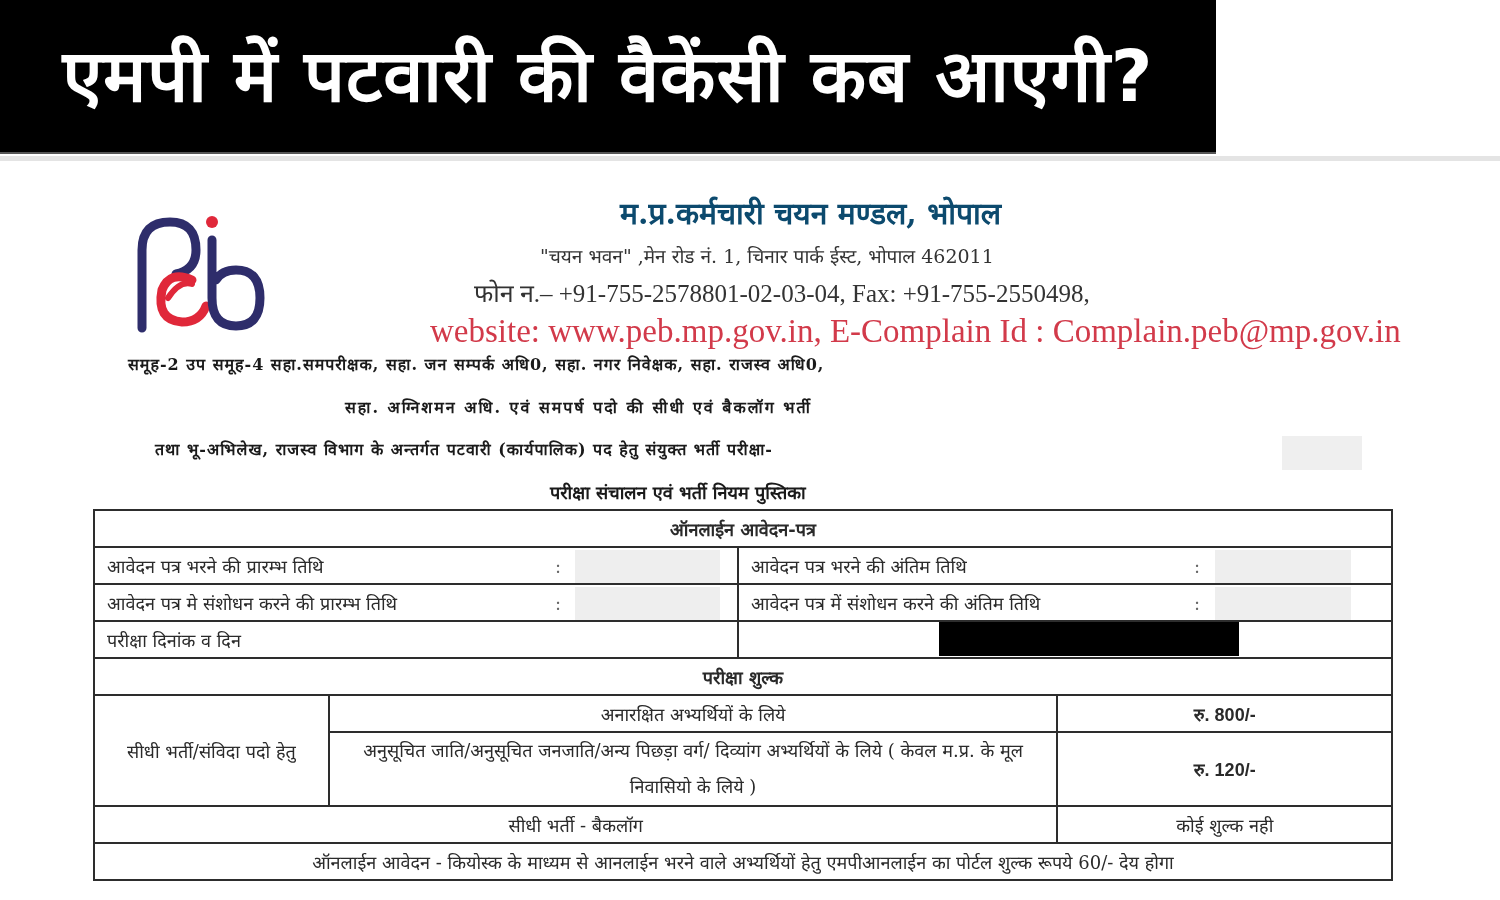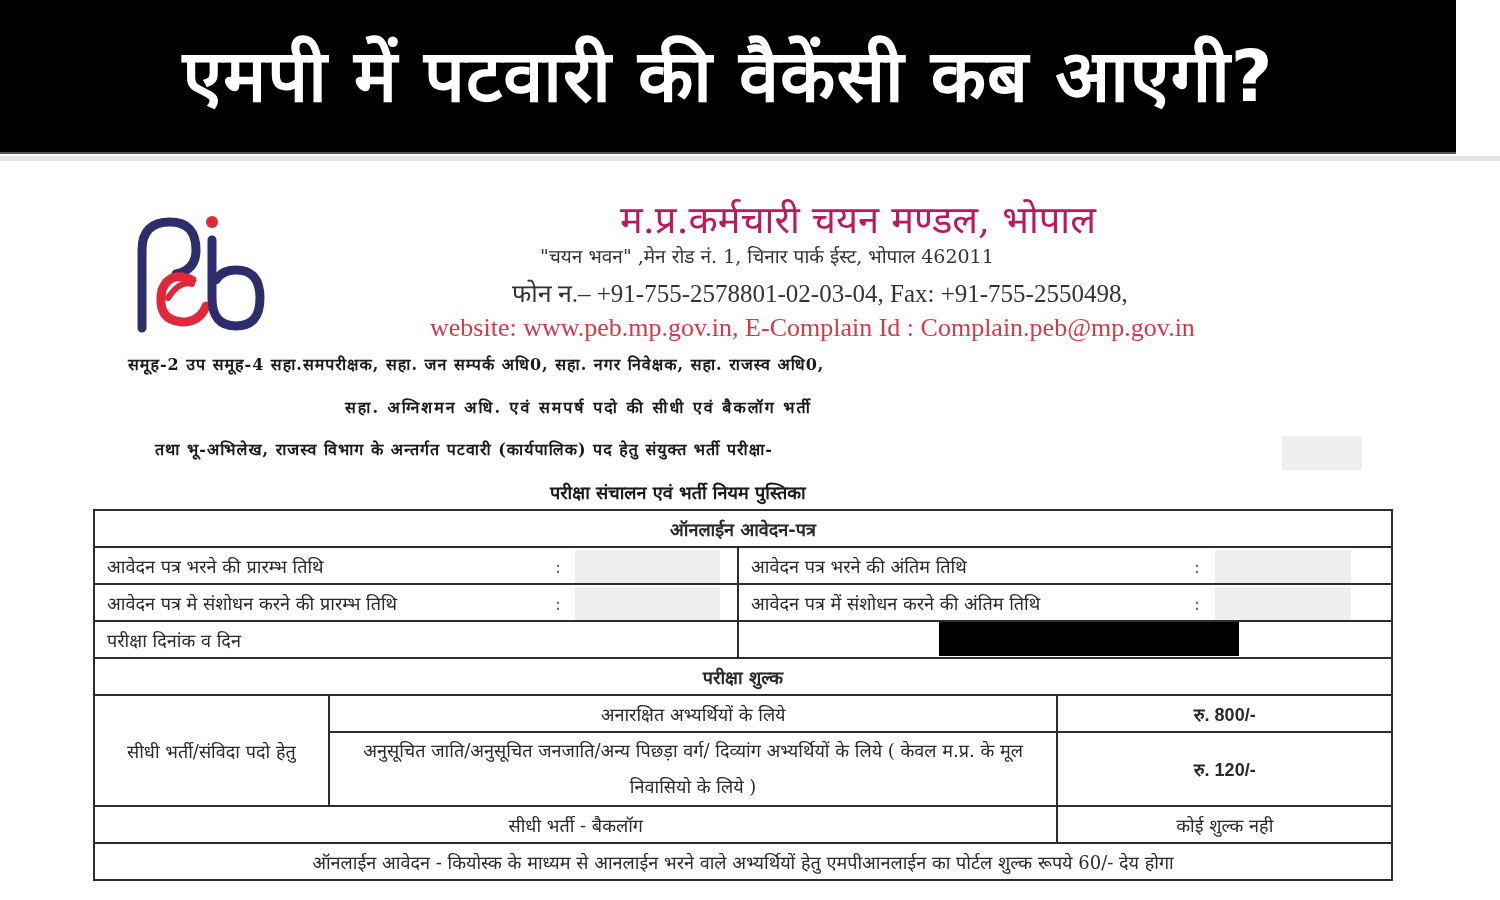--- a/index.html
+++ b/index.html
@@ -1,37 +1,37 @@
 <!DOCTYPE html>
 <html><head>
 <meta charset="utf-8">
 <style>
   * { box-sizing: border-box; margin: 0; padding: 0; }
   html, body { width: 1500px; height: 900px; overflow: hidden; background: #ffffff; }
   body { position: relative; font-family: "DejaVu Serif", serif; color: #1a1a1a; }
 
   .banner {
-    position: absolute; left: 0; top: 0; width: 1456px; height: 154px;
+    position: absolute; left: 0; top: 0; width: 1216px; height: 154px;
     background: #000000; display: flex; align-items: center; justify-content: center;
     border-bottom: 2px solid #555;
   }
   .banner-title {
     color: #ffffff; font-family: "DejaVu Sans", sans-serif; font-weight: bold;
     font-size: 72px; letter-spacing: 1px; line-height: 1;
   }
   .banner-sep { position: absolute; left: 0; top: 156px; width: 1500px; height: 5px; background: #e4e4e4; }
 
   .logo { position: absolute; left: 130px; top: 210px; width: 140px; height: 125px; }
 
   .org-name {
-    position: absolute; left: 620px; top: 192px; font-size: 38px; font-weight: normal; color: #be185d;
+    position: absolute; left: 620px; top: 192px; font-size: 30px; font-weight: bold; color: #0c4a6e;
   }
   .address { position: absolute; left: 540px; top: 243px; font-size: 19px; color: #333; }
-  .phone { position: absolute; left: 474px; top: 275px; font-family: "Liberation Serif", serif; font-size: 25px; color: #333; margin-left: 38px; }
-  .website { position: absolute; left: 430px; top: 313px; font-family: "Liberation Serif", serif; font-size: 26px; color: #d23a4a; }
+  .phone { position: absolute; left: 474px; top: 275px; font-family: "Liberation Serif", serif; font-size: 25px; color: #333; }
+  .website { position: absolute; left: 430px; top: 313px; font-family: "Liberation Serif", serif; font-size: 33px; color: #d23a4a; }
 
   .heading-line {
     position: absolute; font-weight: bold; font-size: 16px; color: #1a1a1a; white-space: nowrap;
   }
   .h1 { left: 128px; top: 353px; letter-spacing: 1px; }
   .h2 { left: 345px; top: 396px; letter-spacing: 2px; }
   .h3 { left: 155px; top: 438px; letter-spacing: 1px; }
   .h3-blank { position: absolute; left: 1282px; top: 436px; width: 80px; height: 34px; background: #efefef; }
   .h4 { left: 550px; top: 480px; font-size: 18px; }
 

